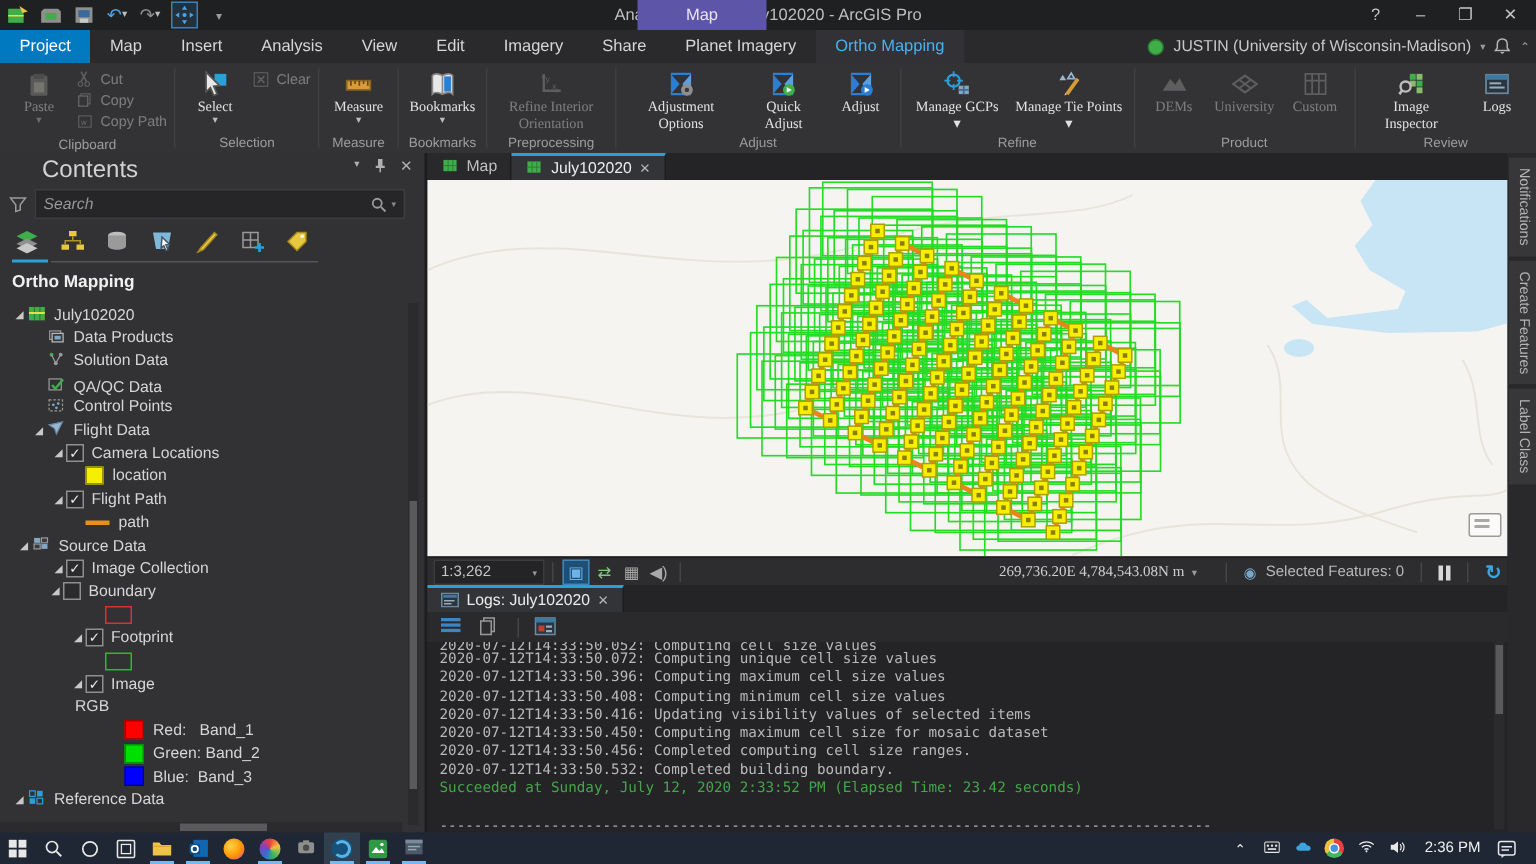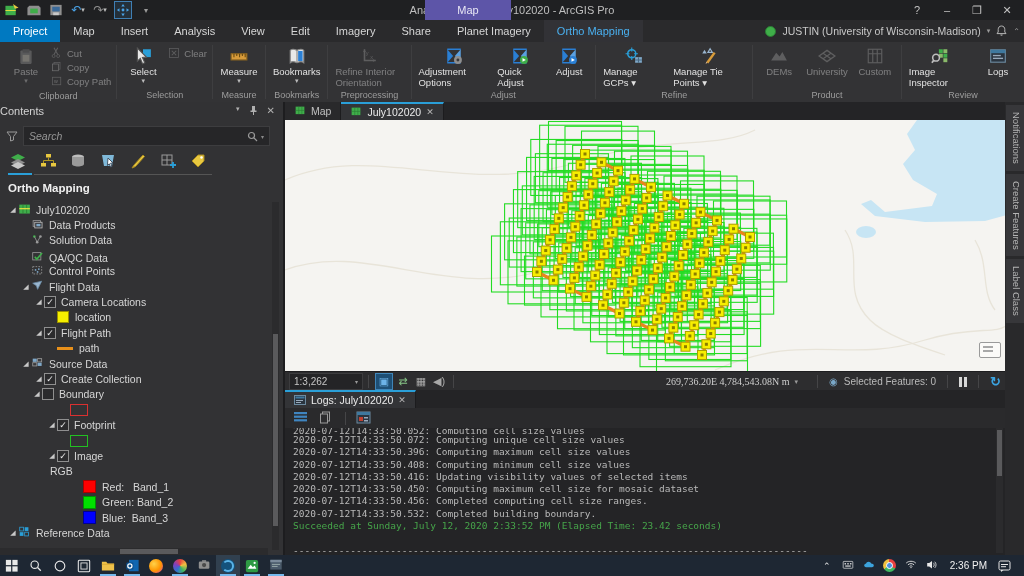--- a/index.html
+++ b/index.html
@@ -23,31 +23,31 @@
   #account{position:absolute;right:4px;top:20px;height:22px;display:flex;align-items:center;gap:6px;color:#c9c9c9;font-size:10.5px;}
   .avatar-dot{width:9px;height:9px;border-radius:50%;background:#3fae49;border:1px solid #2c7c34;}
   
   #ribbon{left:0;top:42px;width:1024px;height:60px;background:#333335;border-bottom:2px solid #1c4d74;display:flex;align-items:stretch;overflow:hidden;}
   .rgroup{display:flex;flex-direction:column;padding:2px 3px 0 3px;}
   .rgroup .btns{display:flex;align-items:stretch;flex:1;}
   .rgroup .glabel{text-align:center;font-size:9px;color:#9d9d9d;padding:1px 2px 2px;white-space:nowrap;}
   .gdivider{width:1px;background:#3e3e40;margin:3px 0;}
   .bigbtn{display:flex;flex-direction:column;align-items:center;justify-content:flex-start;padding:2px 4px 0;min-width:38px;max-width:72px;}
   .bigbtn .icon{width:20px;height:20px;display:flex;align-items:center;justify-content:center;font-size:15px;}
-  .bigbtn .blabel{font-size:9.5px;line-height:10.5px;text-align:left;color:#e2e2e2;margin-top:1px;white-space:normal;}
+  .bigbtn .blabel{font-size:9.5px;line-height:10.5px;text-align:center;color:#e2e2e2;margin-top:1px;white-space:normal;font-family:Liberation Serif, serif;}
   .bigbtn.disabled{opacity:.42;filter:grayscale(.6);}
   .caret{font-size:7px;color:#bcbcbc;line-height:6px;}
   .smallstack{display:flex;flex-direction:column;justify-content:flex-start;gap:2px;padding:3px 2px;}
   .smallbtn{display:flex;align-items:center;gap:4px;font-size:9.5px;color:#e0e0e0;white-space:nowrap;}
   .smallbtn .icon{width:12px;height:12px;font-size:10px;display:flex;align-items:center;justify-content:center;}
   .smallbtn.disabled{opacity:.42;}
   
   #contents{left:0;top:102px;width:283px;height:453px;background:#323234;border-right:2px solid #1d1d1f;}
   #contents-header{left:0;top:0;width:100%;height:20px;}
-  #contents-title{position:absolute;left:0;top:3px;color:#d2d2d2;font-size:11px;}
+  #contents-title{position:absolute;left:28px;top:3px;color:#d2d2d2;font-size:16px;}
   #contents-hdr-icons{position:absolute;right:8px;top:3px;display:flex;gap:9px;color:#b0b0b0;font-size:10px;}
   #search-row{position:absolute;left:6px;top:24px;width:264px;height:20px;display:flex;align-items:center;gap:5px;}
   #search-box{flex:1;height:18px;background:#262628;border:1px solid #3d3d3f;display:flex;align-items:center;padding:0 5px;}
   #search-box .ph{flex:1;color:#969696;font-style:italic;font-size:10.5px;}
   #ct-toolbar{position:absolute;left:8px;top:50px;display:flex;gap:10px;}
   #ct-toolbar .ticon{width:20px;height:18px;display:flex;align-items:center;justify-content:center;}
   #ct-underline-blue{position:absolute;left:8px;top:71px;width:24px;height:2px;background:#2a9fd8;}
   #ct-underline-gray{position:absolute;left:34px;top:72px;width:178px;height:1px;background:#555;}
   #contents-heading{position:absolute;left:8px;top:80px;font-weight:bold;color:#f0f0f0;font-size:11.5px;}
   #tree{position:absolute;left:0;top:100px;width:268px;}
@@ -546,27 +546,27 @@
               <circle cx="9" cy="5" r="1.1" fill="#7fa8c8"></circle>
               <circle cx="7.5" cy="8.5" r="1.1" fill="#7fa8c8"></circle>
             </svg></span><span>Control Points</span></div>
         <div class="trow" style="padding-left: 21px;"><span class="arrow">◢</span><span class="ticon"><svg width="14" height="13" viewBox="0 0 16 16">
               <path d="M1.5 4 L12.5 1.5 L7.5 11.5 L6 7 Z" fill="#9ab6d0" stroke="#6a8aa4"></path>
             </svg></span><span>Flight Data</span></div>
         <div class="trow" style="padding-left: 34px;"><span class="arrow">◢</span><span class="cb">✓</span><span>Camera Locations</span></div>
         <div class="trow" style="padding-left: 47px;"><span style="width: 10px; flex: 0 0 auto;"></span><span class="sw-fill" style="background: rgb(245, 238, 0); border: 1px solid rgb(154, 143, 0); width: 10px; height: 10px; margin-right: 6px;"></span><span>location</span></div>
         <div class="trow" style="padding-left: 34px;"><span class="arrow">◢</span><span class="cb">✓</span><span>Flight Path</span></div>
         <div class="trow" style="padding-left: 47px;"><span style="width: 10px; flex: 0 0 auto;"></span><span class="sw-line" style="background: rgb(232, 144, 26); margin-right: 6px;"></span><span>path</span></div>
-        <div class="trow" style="padding-left: 21px;"><span class="arrow">◢</span><span class="ticon"><svg width="14" height="13" viewBox="0 0 16 16">
+        <div class="trow" style="padding-left: 11px;"><span class="arrow">◢</span><span class="ticon"><svg width="14" height="13" viewBox="0 0 16 16">
               <rect x="1.5" y="2" width="5" height="4" fill="#7fa8c8"></rect>
               <rect x="7.5" y="2" width="5" height="4" fill="#3a3a3c" stroke="#9a9a9a"></rect>
               <rect x="1.5" y="7" width="5" height="4" fill="#3a3a3c" stroke="#9a9a9a"></rect>
               <rect x="7.5" y="7" width="5" height="4" fill="#7fa8c8"></rect>
             </svg></span><span>Source Data</span></div>
-        <div class="trow" style="padding-left: 34px;"><span class="arrow">◢</span><span class="cb">✓</span><span>Create Collection</span></div>
+        <div class="trow" style="padding-left: 34px;"><span class="arrow">◢</span><span class="cb">✓</span><span>Image Collection</span></div>
         <div class="trow" style="padding-left: 32px;"><span class="arrow">◢</span><span class="cb"></span><span>Boundary</span></div>
         <div class="trow" style="padding-left: 60px;"><span style="width: 10px; flex: 0 0 auto;"></span><span class="sw-outline" style="border: 1.5px solid rgb(217, 48, 48); margin-right: 6px;"></span><span></span></div>
         <div class="trow" style="padding-left: 47px;"><span class="arrow">◢</span><span class="cb">✓</span><span>Footprint</span></div>
         <div class="trow" style="padding-left: 60px;"><span style="width: 10px; flex: 0 0 auto;"></span><span class="sw-outline" style="border: 1.5px solid rgb(34, 192, 34); margin-right: 6px;"></span><span></span></div>
         <div class="trow" style="padding-left: 47px;"><span class="arrow">◢</span><span class="cb">✓</span><span>Image</span></div>
         <div class="trow" style="padding-left: 40px;"><span style="width: 10px; flex: 0 0 auto;"></span><span>RGB</span></div>
         <div class="trow" style="padding-left: 73px;"><span style="width: 10px; flex: 0 0 auto;"></span><span class="sw-fill" style="background: rgb(255, 0, 0); border: 1px solid rgb(170, 0, 0); width: 11px; height: 11px; margin-right: 6px;"></span><span>Red:   Band_1</span></div>
         <div class="trow" style="padding-left: 73px;"><span style="width: 10px; flex: 0 0 auto;"></span><span class="sw-fill" style="background: rgb(0, 224, 0); border: 1px solid rgb(0, 144, 0); width: 11px; height: 11px; margin-right: 6px;"></span><span>Green: Band_2</span></div>
         <div class="trow" style="padding-left: 73px;"><span style="width: 10px; flex: 0 0 auto;"></span><span class="sw-fill" style="background: rgb(0, 0, 255); border: 1px solid rgb(0, 0, 144); width: 11px; height: 11px; margin-right: 6px;"></span><span>Blue:  Band_3</span></div>
         <div class="trow" style="padding-left: 8px;"><span class="arrow">◢</span><span class="ticon"><svg width="14" height="13" viewBox="0 0 16 16">

